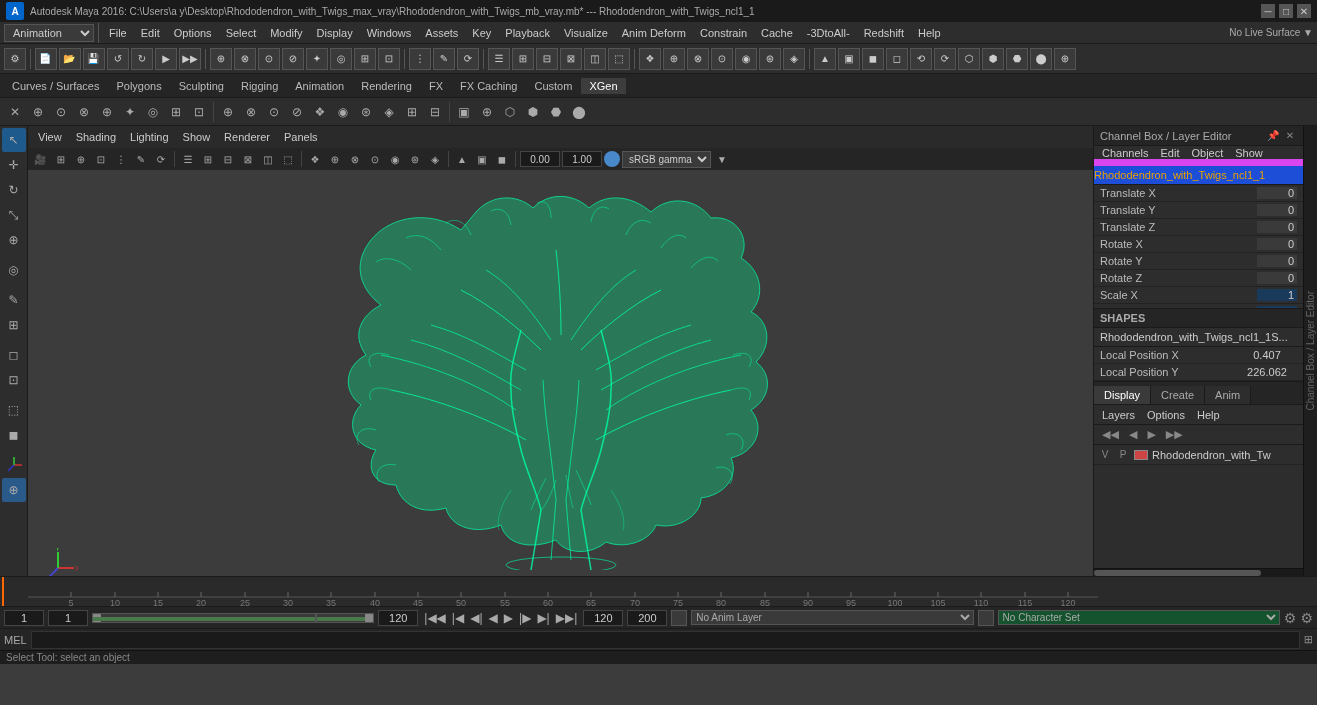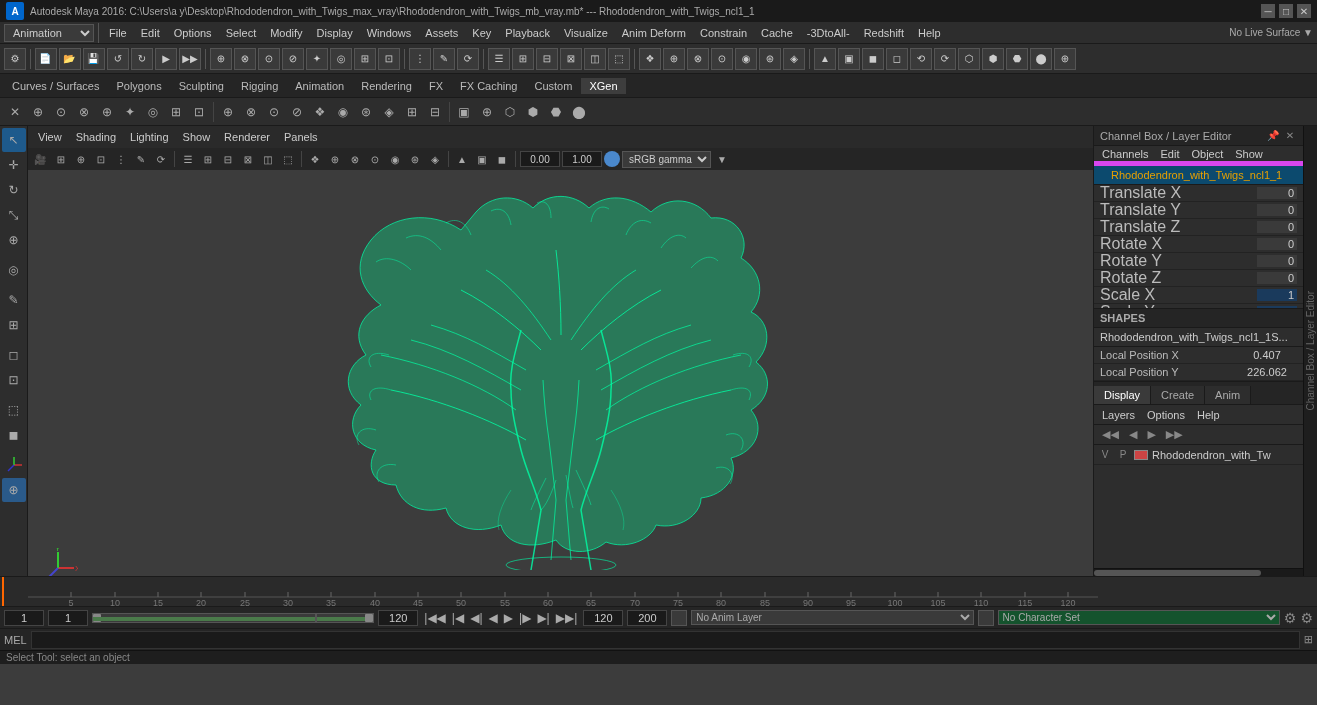--- a/index.html
+++ b/index.html
@@ -169,41 +169,41 @@
     #channel-box-actions { display: flex; gap: 2px; }
     .ch-action { width: 14px; height: 14px; font-size: 10px; color: #888; cursor: pointer; display: flex; align-items: center; justify-content: center; }
 
     #channel-menus {
       height: 20px;
       background: #2d2d2d;
       display: flex;
       align-items: center;
       padding: 0 4px;
       gap: 4px;
-      border-bottom: 5px solid #d946ef;
+      border-bottom: 7px solid #d946ef;
     }
     .ch-menu { font-size: 11px; color: #ccc; cursor: pointer; padding: 2px 4px; }
 
     #object-name {
-      padding: 3px 17px;
+      padding: 3px 0;
       font-size: 11px;
       color: #e8a000;
-      background: #0c4a6e;
+      background: #1d4ed8;
       border-bottom: 1px solid #1a1a1a;
     }
 
     #channel-list { flex: 1; overflow-y: auto; }
     .channel-row {
       display: flex;
       align-items: center;
       height: 17px;
       padding: 0 6px;
       border-bottom: 1px solid #222;
     }
-    .channel-name { flex: 1; font-size: 16px; color: #bbb; }
+    .channel-name { flex: 1; font-size: 11px; color: #bbb; }
     .channel-value { font-size: 11px; color: #ccc; min-width: 40px; text-align: right; background: #1a3a5c; padding: 0 3px; }
     .channel-value.zero { background: #3a3a3a; }
 
     #shapes-header {
       padding: 3px 6px;
       font-size: 11px;
       color: #aaa;
       background: #252525;
       border-top: 1px solid #1a1a1a;
       border-bottom: 1px solid #1a1a1a;

